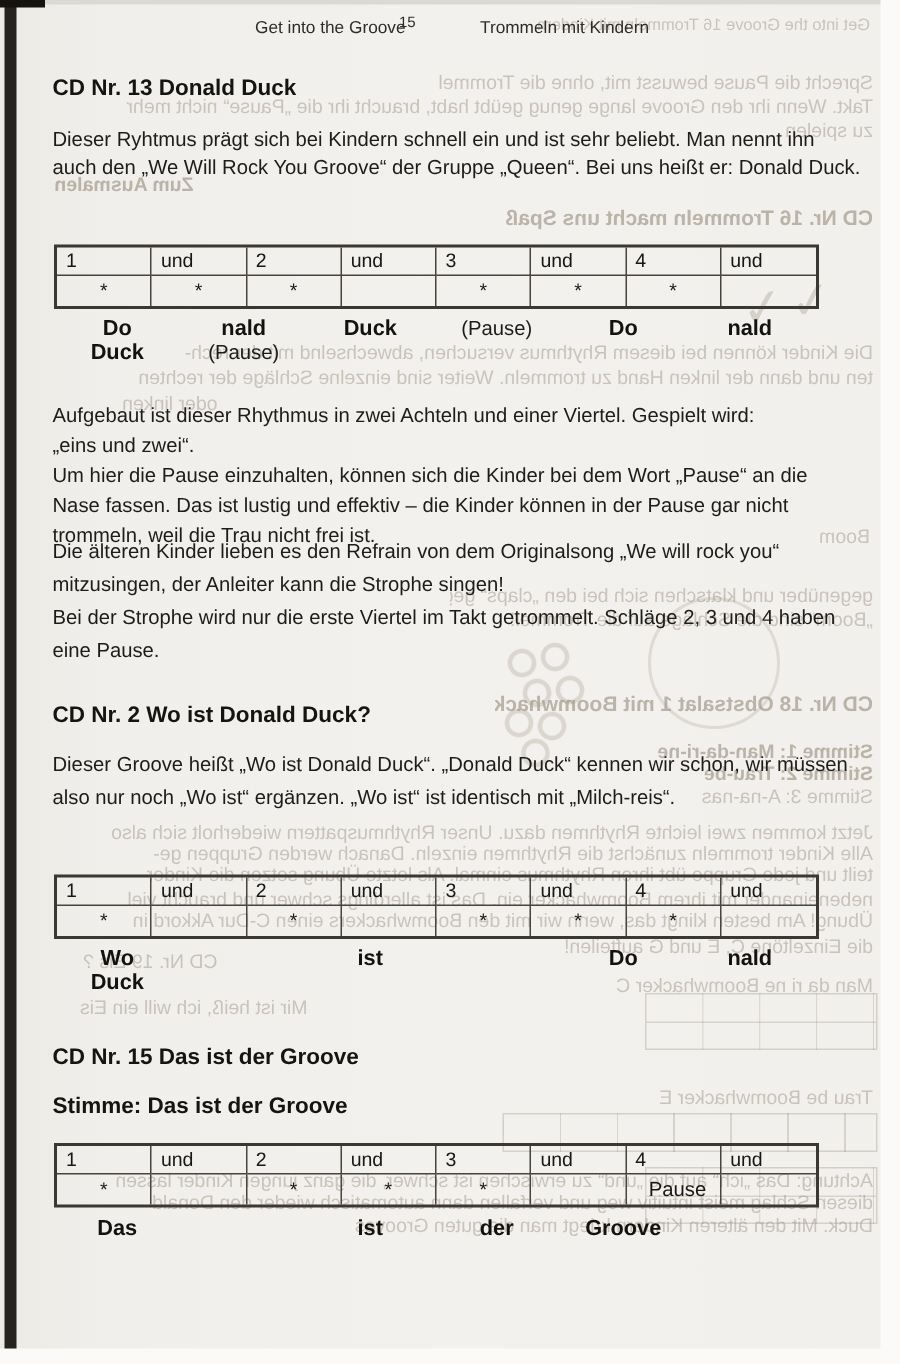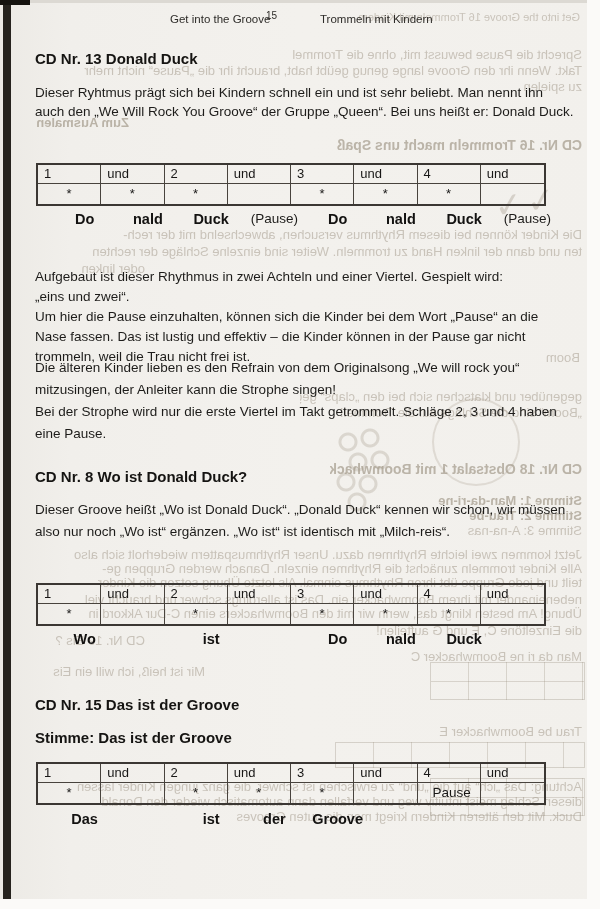--- a/index.html
+++ b/index.html
@@ -35,22 +35,22 @@
     display:grid;grid-template-columns:repeat(8,1fr);grid-template-rows:19px 20px;
     border:2px solid #3b3733;
   }
   .beat-table .cell{border-right:1px solid #48433d;overflow:hidden;}
   .beat-table .cell.last{border-right:none;}
   .beat-table .beat{border-bottom:1px solid #48433d;font-size:13px;padding:1px 0 0 6px;color:#181716;}
   .beat-table .hit{font-size:13px;text-align:center;padding-top:2px;color:#181716;}
   .beat-table .hit.hit-text{text-align:center;padding-left:6px;font-size:13.5px;}
 
   .lyrics-row{
-    position:absolute;left:53px;width:506px;height:22px;z-index:2;
-    display:grid;grid-template-columns:repeat(8,1fr);
+    position:absolute;left:36px;width:506px;height:22px;z-index:2;
+    display:grid;grid-template-columns:repeat(6,1fr);
   }
   .lyrics-row .lword{font-weight:700;font-size:14.5px;text-align:center;color:#131211;white-space:nowrap;}
   .lyrics-row .lword.plain{font-weight:400;font-size:13.5px;color:#1d1c1a;}
 
   
   .bleed{
     position:absolute;z-index:1;transform:scaleX(-1);
     color:rgba(151,140,124,.45);font-size:13px;white-space:nowrap;overflow:hidden;
     text-align:left;direction:ltr;
   }
@@ -174,21 +174,21 @@
     <div class="pline">trommeln, weil die Trau nicht frei ist.</div>
   </div>
 
   <div class="para lh22" style="left:35px;top:357px;">
     <div class="pline">Die älteren Kinder lieben es den Refrain von dem Originalsong „We will rock you“</div>
     <div class="pline">mitzusingen, der Anleiter kann die Strophe singen!</div>
     <div class="pline">Bei der Strophe wird nur die erste Viertel im Takt getrommelt. Schläge 2, 3 und 4 haben</div>
     <div class="pline">eine Pause.</div>
   </div>
 
-  <div class="h1" style="left:35px;top:468px;">CD Nr. 8 Wo ist Donald Duck?</div>
+  <div class="h1" style="left:35px;top:468px;">CD Nr. 2 Wo ist Donald Duck?</div>
 
   <div class="para lh22" style="left:35px;top:499px;">
     <div class="pline">Dieser Groove heißt „Wo ist Donald Duck“. „Donald Duck“ kennen wir schon, wir müssen</div>
     <div class="pline">also nur noch „Wo ist“ ergänzen. „Wo ist“ ist identisch mit „Milch-reis“.</div>
   </div>
 
   <div class="beat-table" style="top:583px;">
       <div class="cell beat">1</div>
       <div class="cell beat">und</div>
       <div class="cell beat">2</div>

